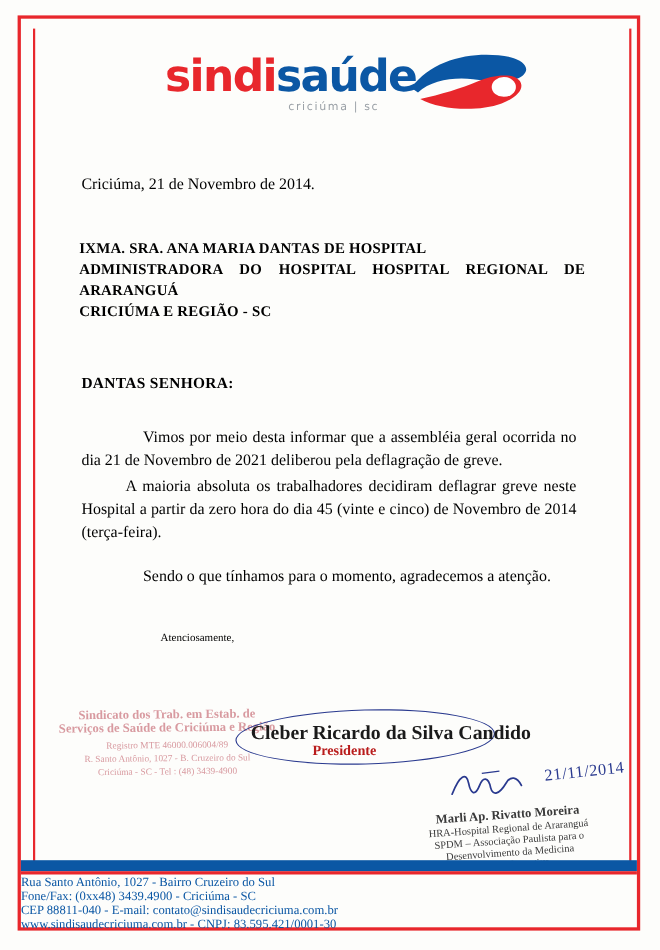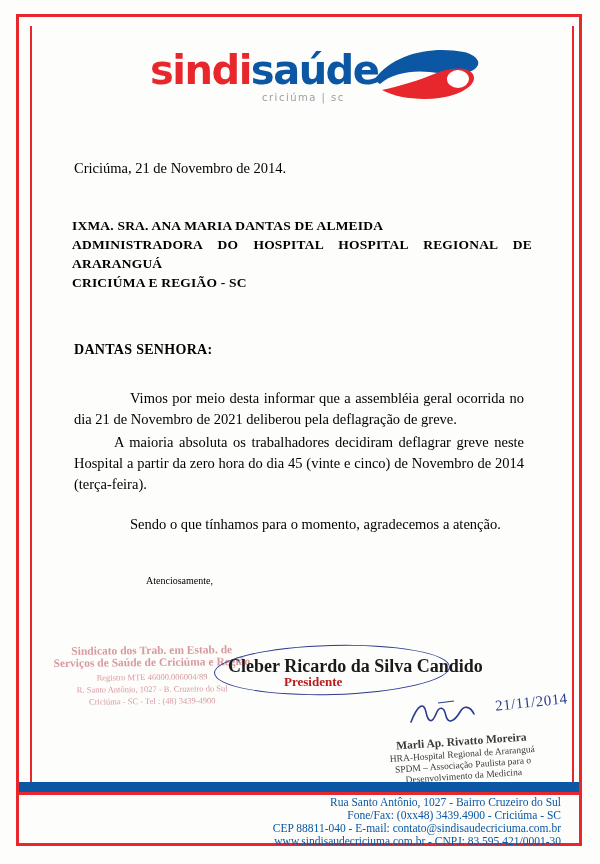--- a/index.html
+++ b/index.html
@@ -241,21 +241,21 @@
     top: 792px;
     width: 560px;
     height: 3px;
     background: #e8272c;
   }
   .footer-text {
     position: absolute;
     left: 19px;
     top: 796px;
     width: 560px;
-    text-align: right;
+    text-align: left;
     padding-right: 18px;
     box-sizing: border-box;
     font-family: "Liberation Serif", serif;
     font-size: 11.5px;
     color: #0b57a4;
     line-height: 13px;
   }
   .footer-text div { white-space: nowrap; }
 </style>
 </head>
@@ -275,21 +275,21 @@
     <svg class="logo-mark" viewBox="0 0 110 56">
       <path d="M2 34 C22 6, 62 0, 92 6 C104 9, 110 16, 104 22 C96 30, 74 28, 58 26 C40 24, 20 27, 8 38 Z" fill="#0b57a4"></path>
       <path d="M10 44 C28 54, 62 56, 84 48 C98 43, 106 34, 100 27 C94 20, 76 22, 62 28 C48 34, 28 40, 10 44 Z" fill="#e8272c"></path>
       <ellipse cx="86" cy="33" rx="11" ry="9" fill="#ffffff"></ellipse>
     </svg>
   </div>
 
   <div class="date-line">Criciúma, 21 de Novembro de 2014.</div>
 
   <div class="addressee">
-    <div class="l1">IXMA. SRA. ANA MARIA DANTAS DE ALMEIDA</div>
+    <div class="l1">IXMA. SRA. ANA MARIA DANTAS DE HOSPITAL</div>
     <div class="l2">ADMINISTRADORA DO HOSPITAL HOSPITAL REGIONAL DE</div>
     <div class="l3">ARARANGUÁ</div>
     <div class="l4">CRICIÚMA E REGIÃO - SC</div>
   </div>
 
   <div class="greeting">DANTAS SENHORA:</div>
 
   <div class="para p1">Vimos por meio desta informar que a assembléia geral ocorrida no dia 21 de Novembro de 2021 deliberou pela deflagração de greve.</div>
   <div class="para p2">A maioria absoluta os trabalhadores decidiram deflagrar greve neste Hospital a partir da zero hora do dia 45 (vinte e cinco) de Novembro de 2014 (terça-feira).</div>
   <div class="para p3">Sendo o que tínhamos para o momento, agradecemos a atenção.</div>

